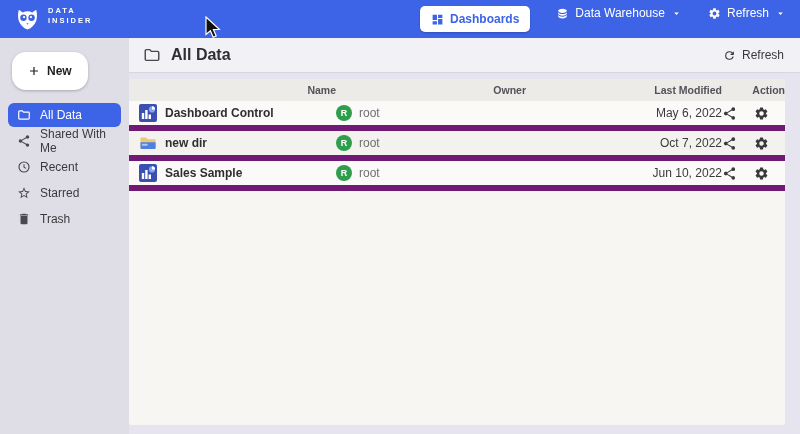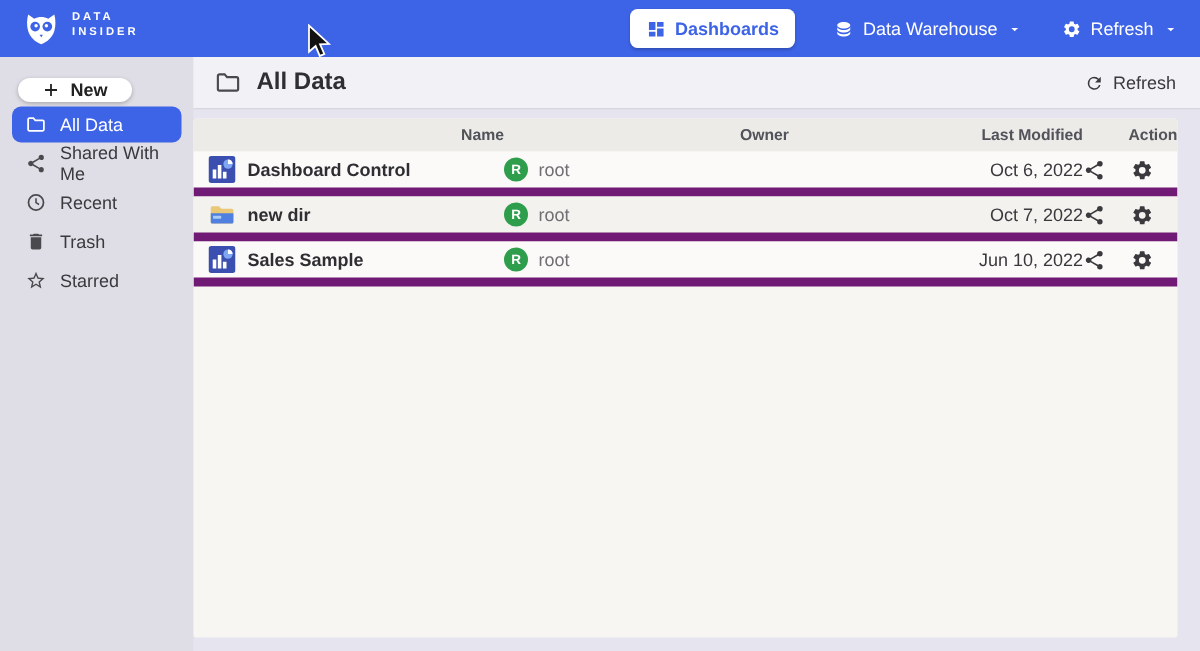--- a/index.html
+++ b/index.html
@@ -4,29 +4,29 @@
 <style>
   * { margin:0; padding:0; box-sizing:border-box; }
   html,body { width:800px; height:434px; overflow:hidden; }
   body { font-family:"Liberation Sans", sans-serif; background:var(--page-bg,#E6E4EE); position:relative; }
 
   
   .topbar { height:38px; background:var(--topbar,#3D63E6); display:flex; align-items:center; padding:0 14px; }
   .logo { display:flex; align-items:flex-start; gap:7px; }
   .brand { color:#fff; font-size:7.5px; font-weight:bold; letter-spacing:2px; line-height:1.45; }
   .topbar-spacer { flex:1; }
-  .topbar-right { display:flex; align-items:center; gap:26px; }
+  .topbar-right { display:flex; align-items:flex-start; gap:26px; }
   .dash-btn { background:#fff; border:none; border-radius:5px; padding:6px 11px; display:flex; align-items:center; gap:6px;
               color:var(--accent,#3D63E6); font-size:12px; font-weight:bold; cursor:pointer; box-shadow:0 1px 2px rgba(0,0,0,.2); }
   .top-menu { display:flex; align-items:center; gap:6px; color:#fff; font-size:12px; font-weight:500; cursor:pointer; }
 
   
   .page { display:flex; height:396px; }
   .sidebar { width:129px; background:var(--sidebar-bg,#DFDEE6); padding-top:12px; flex-shrink:0; }
-  .new-btn { margin:2px 0 3px 12px; background:#fff; border:none; border-radius:14px; height:16px; padding:0 16px;
+  .new-btn { margin:2px 0 13px 12px; background:#fff; border:none; border-radius:14px; height:38px; padding:0 16px;
              display:flex; align-items:center; gap:7px; font-size:12px; font-weight:bold; color:#222;
              box-shadow:0 1px 3px rgba(0,0,0,.25); cursor:pointer; }
   .side-item { height:24px; margin:0 8px 2px 8px; padding:0 0 0 9px; display:flex; align-items:center; gap:9px;
                font-size:12px; color:#3A3A3E; border-radius:6px; cursor:pointer; }
   .side-item .si-icon { display:flex; color:#4A4A4E; }
   .side-item.selected { background:var(--selected,#3D63E6); color:#fff; font-weight:500; }
   .side-item.selected .si-icon { color:#fff; }
 
   .content { flex:1; display:flex; flex-direction:column; background:var(--page-bg,#E6E4EE); min-width:0; }
   .title-strip { height:35px; background:var(--strip-bg,#F2F1F6); border-bottom:1px solid #D7D6DE;
@@ -133,33 +133,33 @@
             <circle cx="12" cy="12" r="8.6" fill="none" stroke="currentColor" stroke-width="2"></circle>
             <path d="M12,7.2v5l3.5,2.1" fill="none" stroke="currentColor" stroke-width="1.8"></path>
           </svg>
       </span>
       <span>Recent</span>
     </div>
 
     <div class="side-item">
       <span class="si-icon">
         <svg width="14" height="14" viewBox="0 0 24 24">
+            <path d="M22,9.24l-7.19-.62L12,2 9.19,8.63 2,9.24l5.46,4.73L5.82,21 12,17.27 18.18,21l-1.63-7.03L22,9.24ZM12,15.4l-3.76,2.27 1-4.28-3.32-2.88 4.38-.38L12,6.1l1.71,4.04 4.38.38-3.32,2.88 1,4.28L12,15.4Z" fill="currentColor"></path>
+          </svg>
+      </span>
+      <span>Starred</span>
+    </div>
+
+    <div class="side-item">
+      <span class="si-icon">
+        <svg width="14" height="14" viewBox="0 0 24 24">
             <path d="M6,19a2,2 0 0,0 2,2h8a2,2 0 0,0 2-2V7H6ZM19,4h-3.5l-1-1h-5l-1,1H5v2h14Z" fill="currentColor"></path>
           </svg>
       </span>
       <span>Trash</span>
-    </div>
-
-    <div class="side-item">
-      <span class="si-icon">
-        <svg width="14" height="14" viewBox="0 0 24 24">
-            <path d="M22,9.24l-7.19-.62L12,2 9.19,8.63 2,9.24l5.46,4.73L5.82,21 12,17.27 18.18,21l-1.63-7.03L22,9.24ZM12,15.4l-3.76,2.27 1-4.28-3.32-2.88 4.38-.38L12,6.1l1.71,4.04 4.38.38-3.32,2.88 1,4.28L12,15.4Z" fill="currentColor"></path>
-          </svg>
-      </span>
-      <span>Starred</span>
     </div>
   </div>
 
   <div class="content">
     <div class="title-strip">
       <div class="title-left">
         <svg width="18" height="18" viewBox="0 0 20 20">
           <path d="M2.5,5.2 a1.2,1.2 0 0 1 1.2,-1.2 h3.8 l1.8,2 h7 a1.2,1.2 0 0 1 1.2,1.2 v7.6 a1.2,1.2 0 0 1 -1.2,1.2 h-12.6 a1.2,1.2 0 0 1 -1.2,-1.2 Z" fill="none" stroke="#4A4A4E" stroke-width="1.6"></path>
         </svg>
         <span class="page-title">All Data</span>
@@ -189,21 +189,21 @@
             <rect x="9.6" y="10.5" width="2.4" height="4.5" fill="#fff"></rect>
             <circle cx="13" cy="5.4" r="3.1" fill="#7FA6F2"></circle>
             <path d="M13,5.4 L13,2.3 A3.1,3.1 0 0 1 16.1,5.4 Z" fill="#fff"></path>
           </svg>
           <span>Dashboard Control</span>
         </div>
         <div class="owner-cell">
           <span class="avatar">R</span>
           <span>root</span>
         </div>
-        <div class="date-cell">Oct 6, 2022</div>
+        <div class="date-cell">May 6, 2022</div>
         <div class="action-cell">
           <span class="aicon">
             <svg width="15" height="15" viewBox="0 0 24 24">
                 <path d="M18,16.08c-.76,0-1.44.3-1.96.77L8.91,12.7A3.27,3.27 0 0,0 9,12a3.27,3.27 0 0,0-.09-.7l7.05-4.11A2.94,2.94 0 0,0 18,8a3,3 0 1,0-3-3 3.27,3.27 0 0,0 .09.7L8.04,9.81A3,3 0 1,0 6,15a2.94,2.94 0 0,0 2.04-.81l7.12,4.16a2.82,2.82 0 0,0-.08.65A2.92,2.92 0 1,0 18,16.08Z" fill="currentColor"></path>
               </svg>
           </span>
           <span class="aicon">
             <svg width="15" height="15" viewBox="0 0 24 24">
                 <path d="M19.14,12.94a7.49,7.49 0 0,0 .06-.94 7.49,7.49 0 0,0-.06-.94l2.03-1.58a.5.5 0 0,0 .12-.64l-1.92-3.32a.5.5 0 0,0-.61-.22l-2.39.96a7.3,7.3 0 0,0-1.62-.94l-.36-2.54a.5.5 0 0,0-.5-.42h-3.84a.5.5 0 0,0-.5.42l-.36,2.54c-.59.24-1.13.56-1.62.94l-2.39-.96a.5.5 0 0,0-.61.22L2.65,8.84a.5.5 0 0,0 .12.64l2.03,1.58a7.49,7.49 0 0,0 0,1.88l-2.03,1.58a.5.5 0 0,0-.12.64l1.92,3.32c.14.24.42.34.61.22l2.39-.96c.49.38,1.03.7,1.62.94l.36,2.54a.5.5 0 0,0 .5.42h3.84a.5.5 0 0,0 .5-.42l.36-2.54a7.3,7.3 0 0,0 1.62-.94l2.39.96c.23.09.5,0,.61-.22l1.92-3.32a.5.5 0 0,0-.12-.64ZM12,15.6A3.6,3.6 0 1,1 15.6,12 3.6,3.6 0 0,1 12,15.6Z" fill="currentColor"></path>
               </svg>

